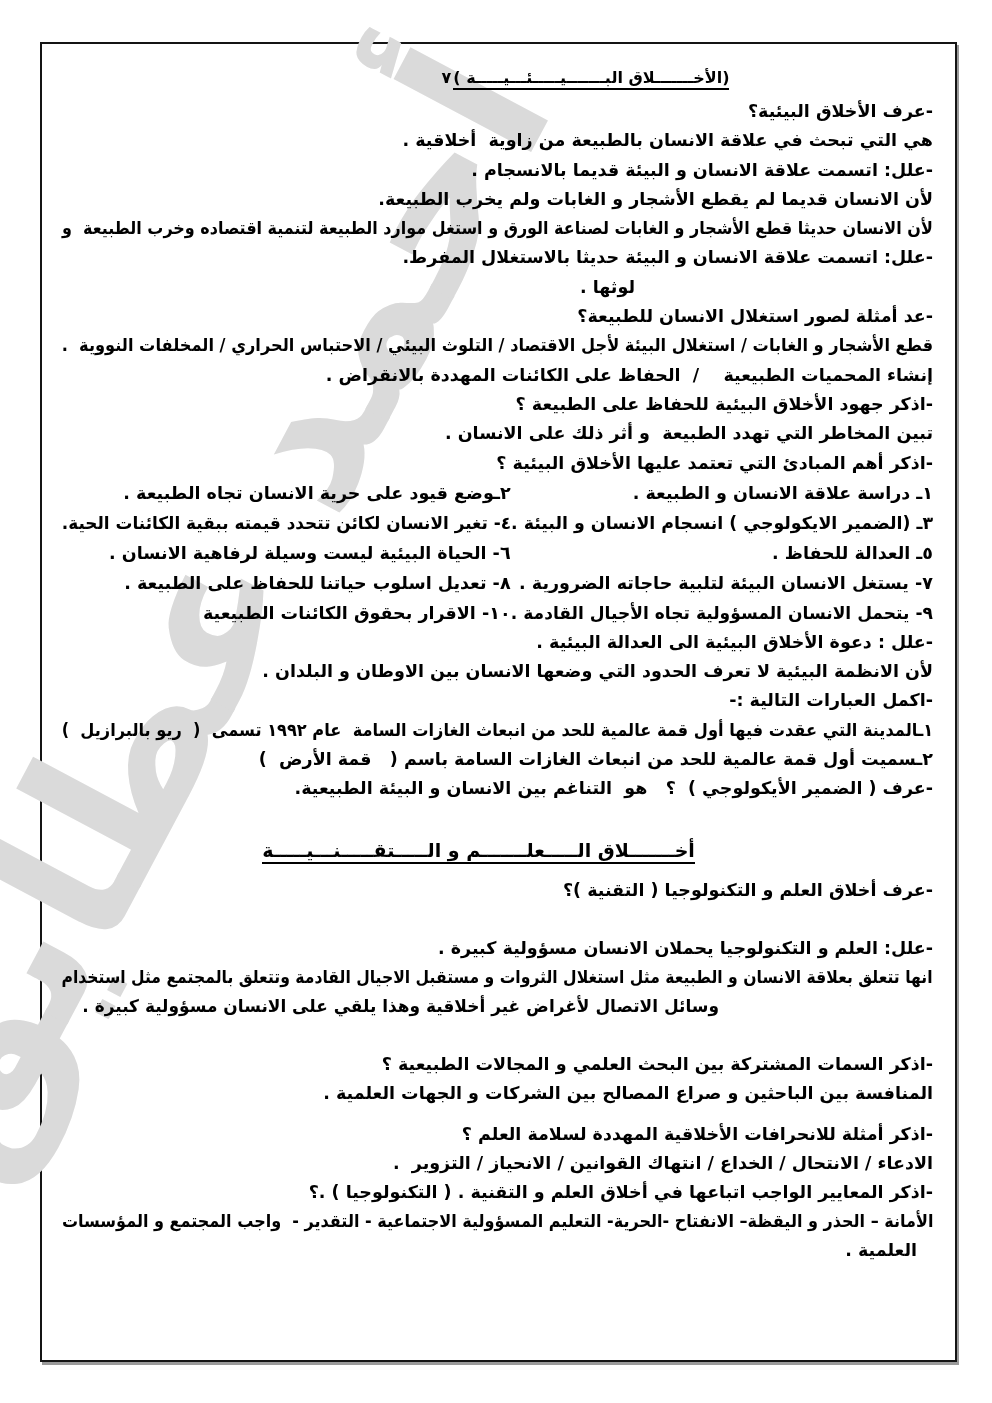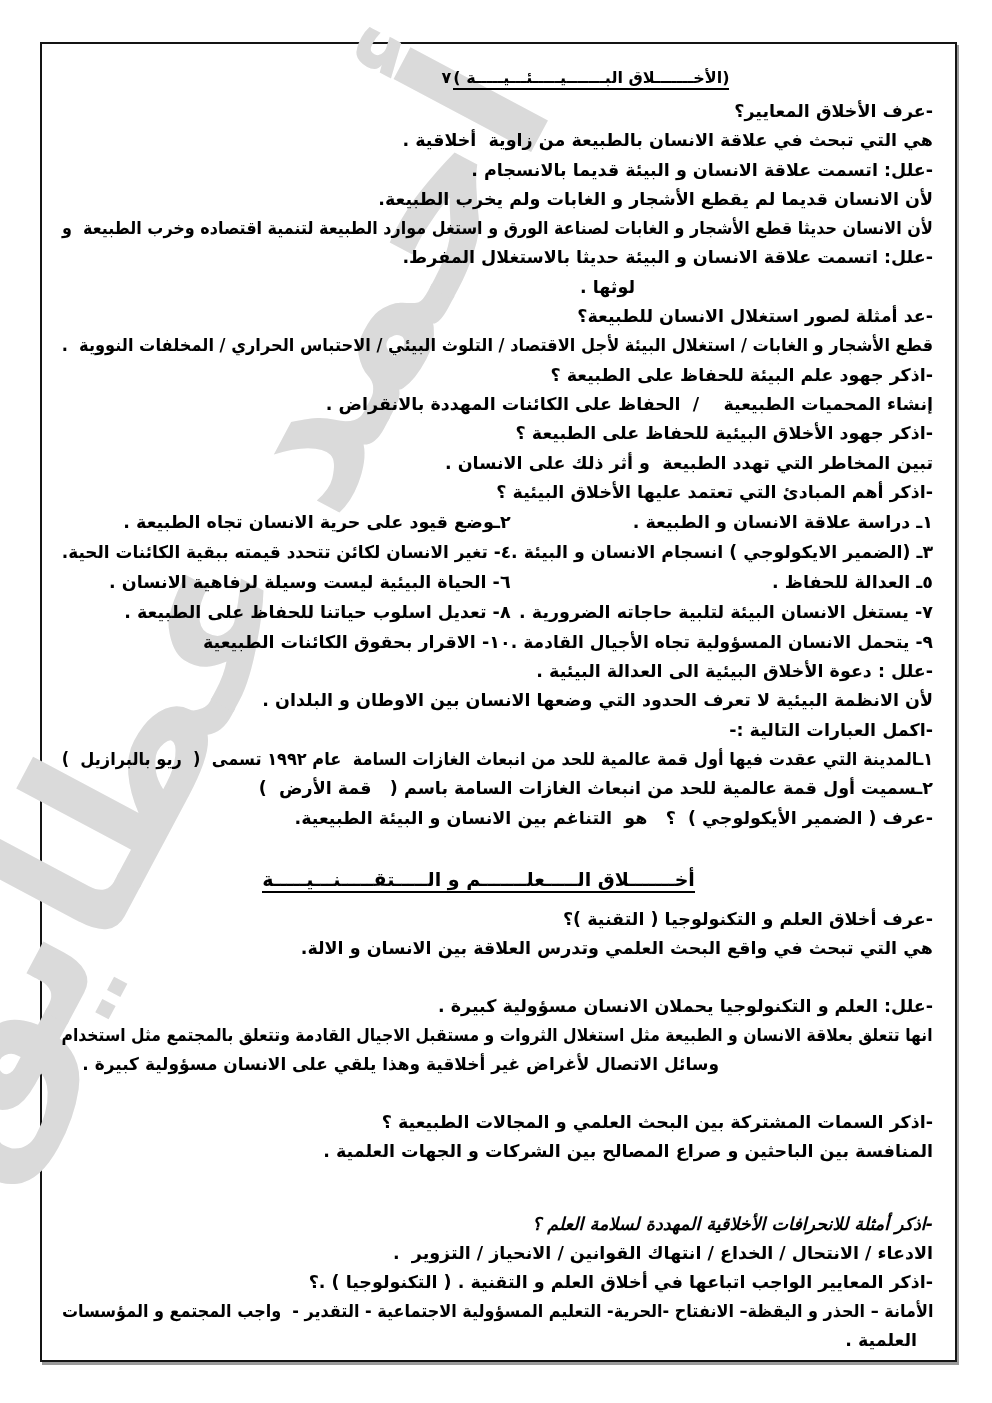--- a/index.html
+++ b/index.html
@@ -62,30 +62,29 @@
   <div class="watermark">أحمد عطايق</div>
   <div class="content">
 
     <div class="title-line">
       <span class="tspan">
         <span class="u">(الأخـــــــلاق البـــــــيـــــئـــيـــــة )</span><span class="pageno">٧</span>
       </span>
     </div>
 
     <div id="sec1a">
-        <div class="ln"><span class="txt">-عرف الأخلاق المعايير؟</span></div>
+        <div class="ln"><span class="txt">-عرف الأخلاق البيئية؟</span></div>
         <div class="ln"><span class="txt">هي التي تبحث في علاقة الانسان بالطبيعة من زاوية &nbsp;أخلاقية .</span></div>
         <div class="ln"><span class="txt">-علل: اتسمت علاقة الانسان و البيئة قديما بالانسجام .</span></div>
         <div class="ln"><span class="txt">لأن الانسان قديما لم يقطع الأشجار و الغابات ولم يخرب الطبيعة.</span></div>
         <div class="ln"><span class="txt" style="transform-origin: right center; transform: scaleX(0.912);">لأن الانسان حديثا قطع الأشجار و الغابات لصناعة الورق و استغل موارد الطبيعة لتنمية اقتصاده وخرب الطبيعة &nbsp;و</span></div>
         <div class="ln"><span class="txt">-علل: اتسمت علاقة الانسان و البيئة حديثا بالاستغلال المفرط.</span></div>
         <div class="ln c1"><span class="txt">لوثها .</span></div>
         <div class="ln"><span class="txt">-عد أمثلة لصور استغلال الانسان للطبيعة؟</span></div>
         <div class="ln"><span class="txt" style="transform-origin: right center; transform: scaleX(0.926);">قطع الأشجار و الغابات / استغلال البيئة لأجل الاقتصاد / التلوث البيئي / الاحتباس الحراري / المخلفات النووية &nbsp;.</span></div>
-        <div class="ln"><span class="txt">-اذكر جهود علم البيئة للحفاظ على الطبيعة ؟</span></div>
         <div class="ln"><span class="txt">إنشاء المحميات الطبيعية &nbsp;&nbsp;&nbsp;/ &nbsp;الحفاظ على الكائنات المهددة بالانقراض .</span></div>
         <div class="ln"><span class="txt">-اذكر جهود الأخلاق البيئية للحفاظ على الطبيعة ؟</span></div>
         <div class="ln"><span class="txt">تبين المخاطر التي تهدد الطبيعة &nbsp;و أثر ذلك على الانسان .</span></div>
         <div class="ln"><span class="txt">-اذكر أهم المبادئ التي تعتمد عليها الأخلاق البيئية ؟</span></div>
       </div>
 
     <div class="principles" id="principles">
         <div class="pcell"><span class="txt">١ـ دراسة علاقة الانسان و الطبيعة .</span></div>
         <div class="pcell"><span class="txt">٢ـوضع قيود على حرية الانسان تجاه الطبيعة .</span></div>
         <div class="pcell"><span class="txt" style="transform-origin: right center; transform: scaleX(0.993);">٣ـ (الضمير الايكولوجي ) انسجام الانسان و البيئة .</span></div>
@@ -106,27 +105,26 @@
         <div class="ln"><span class="txt">٢ـسميت أول قمة عالمية للحد من انبعاث الغازات السامة باسم ( &nbsp;&nbsp;قمة الأرض &nbsp;)</span></div>
         <div class="ln"><span class="txt">-عرف ( الضمير الأيكولوجي ) &nbsp;؟ &nbsp;&nbsp;هو &nbsp;التناغم بين الانسان و البيئة الطبيعية.</span></div>
       </div>
 
     <div class="h2line">
       <span class="tspan"><span class="u">أخـــــــلاق الـــــعلـــــــم و الـــــتقـــــنـــيـــــة</span></span>
     </div>
 
     <div class="sec2" id="sec2">
         <div class="ln" style="margin-top: 9px;"><span class="txt">-عرف أخلاق العلم و التكنولوجيا ( التقنية )؟</span></div>
-        <div class="ln"><span class="txt">هي التي تبحث في واقع البحث العلمي وتدرس العلاقة بين الانسان و الالة.</span></div>
         <div class="ln" style="margin-top: 29px;"><span class="txt">-علل: العلم و التكنولوجيا يحملان الانسان مسؤولية كبيرة .</span></div>
         <div class="ln"><span class="txt" style="transform-origin: right center; transform: scaleX(0.892);">انها تتعلق بعلاقة الانسان و الطبيعة مثل استغلال الثروات و مستقبل الاجيال القادمة وتتعلق بالمجتمع مثل استخدام</span></div>
         <div class="ln c2"><span class="txt" style="transform-origin: right center; transform: scaleX(0.969);">وسائل الاتصال لأغراض غير أخلاقية وهذا يلقي على الانسان مسؤولية كبيرة .</span></div>
         <div class="ln" style="margin-top: 29px;"><span class="txt">-اذكر السمات المشتركة بين البحث العلمي و المجالات الطبيعية ؟</span></div>
         <div class="ln"><span class="txt">المنافسة بين الباحثين و صراع المصالح بين الشركات و الجهات العلمية .</span></div>
-        <div class="ln" style="margin-top: 44px; font-style: italic;"><span class="txt">-اذكر أمثلة للانحرافات الأخلاقية المهددة لسلامة العلم ؟</span></div>
+        <div class="ln" style="margin-top: 12px;"><span class="txt">-اذكر أمثلة للانحرافات الأخلاقية المهددة لسلامة العلم ؟</span></div>
         <div class="ln"><span class="txt">الادعاء / الانتحال / الخداع / انتهاك القوانين / الانحياز / التزوير &nbsp;.</span></div>
         <div class="ln"><span class="txt">-اذكر المعايير الواجب اتباعها في أخلاق العلم و التقنية . ( التكنولوجيا ) .؟</span></div>
         <div class="ln"><span class="txt" style="transform-origin: right center; transform: scaleX(0.916);">الأمانة – الحذر و اليقظة– الانفتاح -الحرية- التعليم المسؤولية الاجتماعية - التقدير - &nbsp;واجب المجتمع و المؤسسات</span></div>
         <div class="ln ind"><span class="txt">العلمية .</span></div>
       </div>
 
   </div>
 </div>
 
 </body></html>

